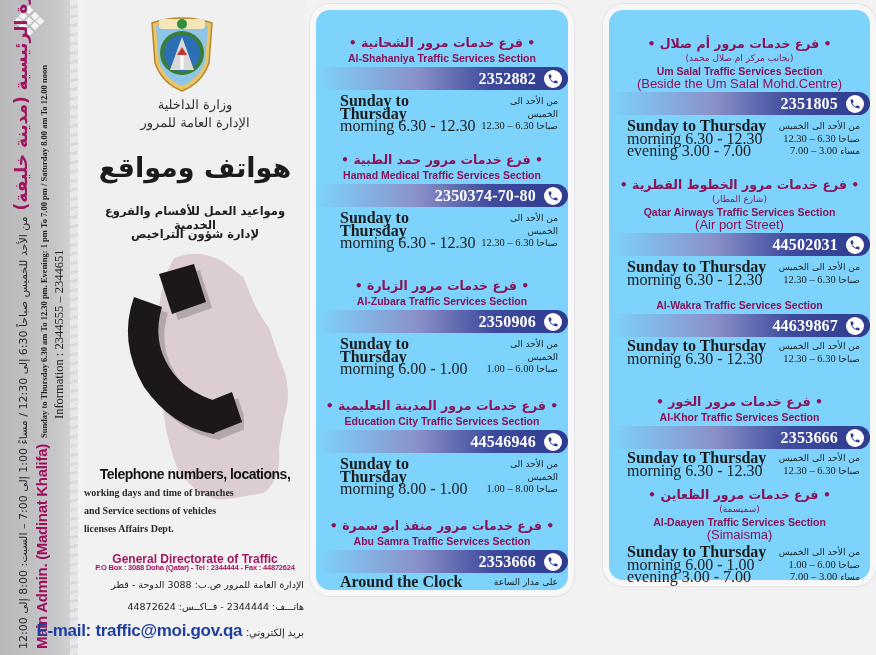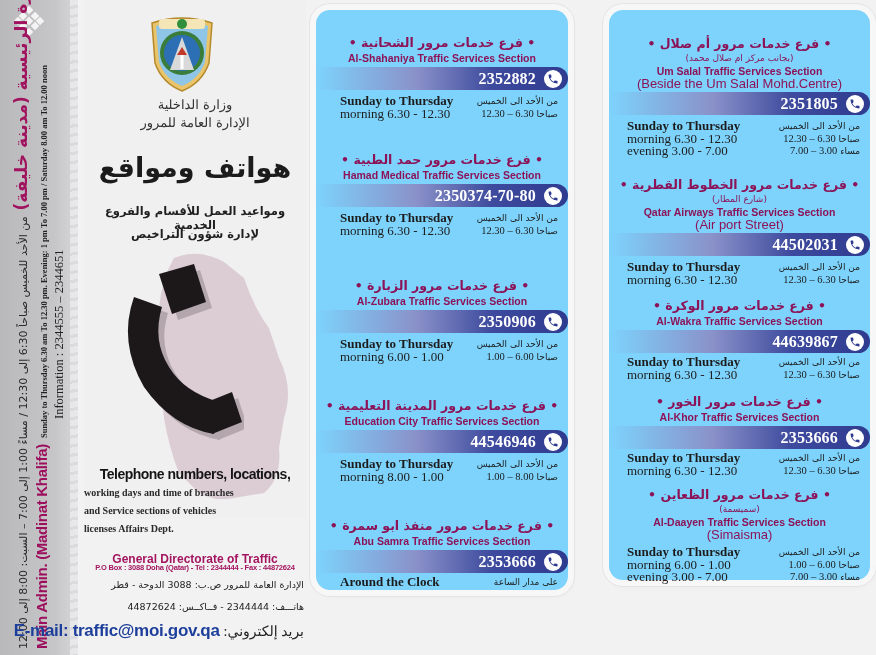--- a/index.html
+++ b/index.html
@@ -40,21 +40,21 @@
     font-family: "Liberation Sans", sans-serif; font-weight: bold; font-size: 14px; color: #151515; letter-spacing: -.5px; }
   .en-sub { position: absolute; width: 222px; text-align: left; font-weight: bold; font-size: 10px; color: #2a2a2a; }
   .es1 { top: 487px; } .es2 { top: 505px; } .es3 { top: 523px; }
   .gdt { position: absolute; top: 552px; width: 222px; text-align: center; font-family: "Liberation Sans", sans-serif;
     font-weight: bold; font-size: 12px; color: #a3155f; }
   .gdt2 { top: 563px; font-size: 7.5px; letter-spacing: -.2px; }
   .ar-addr { position: absolute; right: 0; width: 222px; text-align: right; direction: rtl; padding-right: 2px;
     font-family: "DejaVu Sans", sans-serif; font-size: 9.5px; color: #222; }
   .aa1 { top: 579px; } .aa2 { top: 601px; }
   .email-row { position: absolute; top: 621px; right: 2px; width: 222px; direction: rtl; text-align: right; white-space: nowrap; }
-  .email-ar { font-family: Liberation Serif, serif; font-size: 14px; color: #222; }
+  .email-ar { font-family: Liberation Sans, sans-serif; font-size: 10px; color: #222; }
   .email-en { font-family: "Liberation Sans", sans-serif; font-weight: bold; font-size: 17px; color: #1d3f9b; letter-spacing: -.3px; }
 
   
   .panel { position: absolute; top: 10px; height: 580px; background: #7dd3fc; border-radius: 14px;
     box-shadow: 0 0 0 6px #f7f7f8, 0 0 0 7px #e4e4e6, 2px 4px 10px rgba(0,0,0,.06); }
   .panel-mid { left: 316px; width: 252px; }
   .panel-right { left: 609px; width: 261px; height: 570px; }
 
   .section { position: absolute; left: 0; width: 100%; }
   .sec-ar { text-align: center; direction: rtl; font-family: "DejaVu Sans", sans-serif; font-weight: bold;
@@ -64,21 +64,21 @@
   .sec-en { text-align: center; font-family: "Liberation Sans", sans-serif; font-weight: bold;
     font-size: 10.5px; color: #8c1357; line-height: 14px; white-space: nowrap; }
   .sec-en-note { text-align: center; font-family: "Liberation Sans", sans-serif; font-size: 13px; color: #8c1357; line-height: 12px; }
   .phone-bar { position: relative; margin-top: 2px; height: 23px; border-radius: 0 12px 12px 0;
     background: linear-gradient(90deg, rgba(255,255,255,0) 0%, #8a91c9 40%, #3d4a9d 70%, #2e3b8f 100%);
     display: flex; justify-content: flex-end; align-items: center; padding-right: 6px; gap: 8px; }
   .phone-num { font-family: "Liberation Serif", serif; font-weight: bold; font-size: 16px; color: #fff; letter-spacing: .2px; }
   .phone-icon { width: 18px; height: 18px; border-radius: 50%; background: #fff;
     display: flex; align-items: center; justify-content: center; }
   .hours { display: flex; justify-content: space-between; margin-top: 5px; padding: 0 10px 0 24px; }
-  .hours-en { font-family: "Liberation Serif", serif; font-size: 13px; color: #1c1c1c; line-height: 12.5px; }
+  .hours-en { font-family: "Liberation Serif", serif; font-size: 16px; color: #1c1c1c; line-height: 12.5px; }
   .hours-en .days { font-weight: bold; }
   .hours-ar { direction: rtl; text-align: right; font-family: "DejaVu Sans", sans-serif; font-size: 9px; color: #1c1c1c; line-height: 12.5px; }
   .hours-ar .t { font-family: "Liberation Serif", serif; font-size: 10.5px; }
 </style>
 </head>
 <body>
 
 <div class="strip">
   <svg class="logo-mark" viewBox="0 0 30 30">
     <g fill="#f4f4f4">
@@ -317,21 +317,20 @@
         <div>morning 6.30 - 12.30</div>
       </div>
       <div class="hours-ar">
         <div>من الأحد الى الخميس</div>
         <div><span>صباحا</span> <span class="t">6.30 – 12.30</span></div>
       </div>
     </div>
   </div>
 
   <div class="section" style="top:288px;">
-    <div class="sec-ar">• فرع خدمات مرور الوكرة •</div>
     <div class="sec-en">Al-Wakra Traffic Services Section</div>
     <div class="phone-bar">
       <span class="phone-num">44639867</span>
       <span class="phone-icon">
           <svg width="12" height="12" viewBox="0 0 24 24">
             <path fill="#2e3b8f" d="M6.6 10.8a15 15 0 006.6 6.6l2.2-2.2a1 1 0 011-.25 11.4 11.4 0 003.6.6 1 1 0 011 1V20a1 1 0 01-1 1A17 17 0 013 4a1 1 0 011-1h3.5a1 1 0 011 1c0 1.25.2 2.45.57 3.57a1 1 0 01-.25 1z"></path>
           </svg>
         </span>
     </div>
     <div class="hours" style="padding-left:18px; margin-top:3px;">

